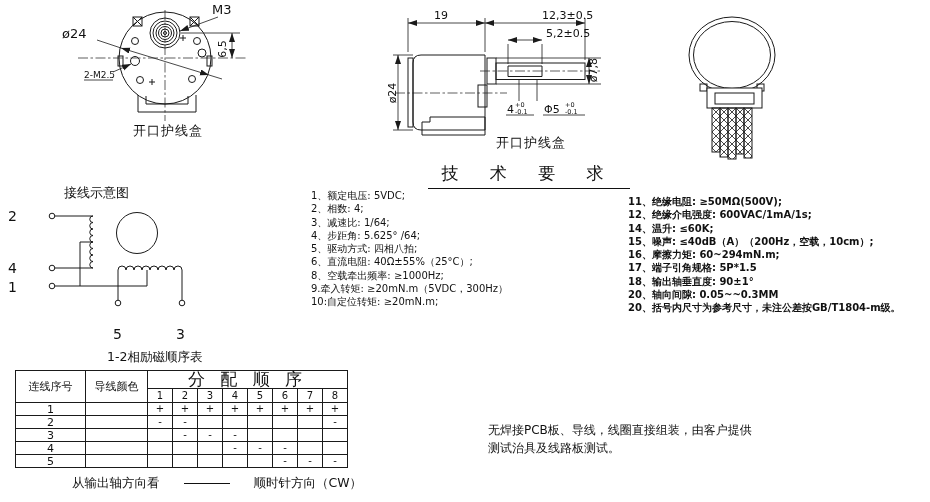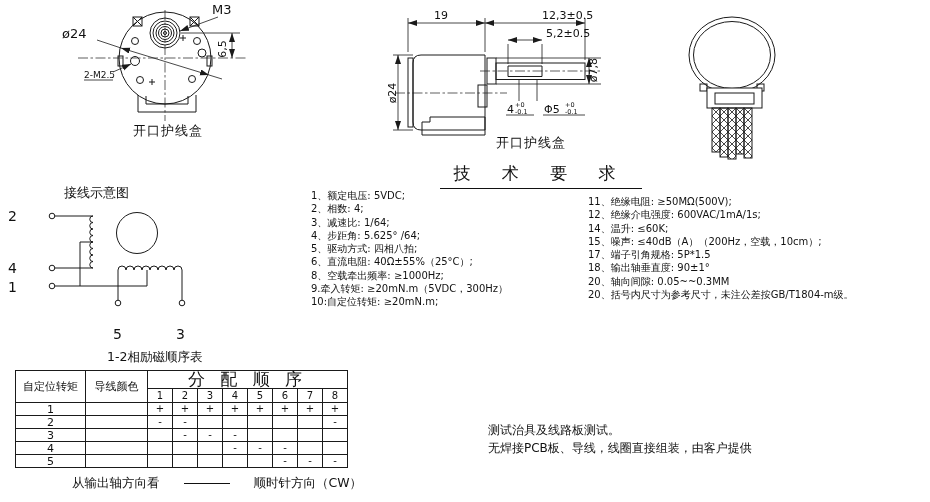--- a/index.html
+++ b/index.html
@@ -8,25 +8,25 @@
   .abs{position:absolute;}
   svg{display:block;}
   svg .ln{fill:none;stroke:#1a1a1a;stroke-width:1;}
   svg .thin{fill:none;stroke:#1a1a1a;stroke-width:0.8;}
   svg .cl{fill:none;stroke:#1a1a1a;stroke-width:0.7;stroke-dasharray:10 2.5 2.5 2.5;}
   svg text{fill:#111;font-family:"DejaVu Sans",sans-serif;}
   svg .dimtxt{font-size:11px;}
   svg .bigtxt{font-size:13px;}
   svg .cap{font-size:13px;letter-spacing:1px;}
   svg .toltxt{font-size:6.5px;}
-  .tech-title{position:absolute;left:440px;top:162px;width:202px;text-align:center;
+  .tech-title{position:absolute;left:428px;top:162px;width:202px;text-align:center;
       font-size:17px;letter-spacing:13px;border-bottom:1.5px solid #111;padding-bottom:3px;white-space:nowrap;}
   .speccol{position:absolute;font-size:10px;line-height:13.3px;white-space:nowrap;}
   .speccol.left{left:297px;top:189px;margin-left:14px;}
-  .speccol.right{left:588px;top:195px;}
+  .speccol.right{left:628px;top:195px;font-weight:bold;}
   table.exc{position:absolute;left:15px;top:370px;border-collapse:collapse;table-layout:fixed;}
   table.exc th,table.exc td{border:1px solid #1a1a1a;text-align:center;padding:0;
       font-weight:normal;font-size:10px;line-height:1;}
   table.exc thead tr{height:14px;}
   table.exc tbody tr{height:13px;}
   table.exc .hz{font-size:11px;}
   table.exc .seqh{letter-spacing:5px;font-size:17px;}
   table.exc td.no{font-size:11px;}
   .tbl-cap{position:absolute;left:72px;top:475px;display:flex;align-items:center;gap:24px;
       font-size:12.5px;white-space:nowrap;justify-content:space-between;}
@@ -207,20 +207,21 @@
     <div>8、空载牵出频率: ≥1000Hz;</div>
     <div>9.牵入转矩: ≥20mN.m（5VDC，300Hz）</div>
     <div>10:自定位转矩: ≥20mN.m;</div>
   </div>
 
   <div class="speccol right">
     <div>11、绝缘电阻: ≥50MΩ(500V);</div>
     <div>12、绝缘介电强度: 600VAC/1mA/1s;</div>
     <div>14、温升: ≤60K;</div>
     <div>15、噪声: ≤40dB（A）（200Hz，空载，10cm）;</div>
+    <div>16、摩擦力矩: 60~294mN.m;</div>
     <div>17、端子引角规格: 5P*1.5</div>
     <div>18、输出轴垂直度: 90±1°</div>
     <div>20、轴向间隙: 0.05~~0.3MM</div>
     <div>20、括号内尺寸为参考尺寸，未注公差按GB/T1804-m级。</div>
   </div>
 
   <table class="exc">
     <colgroup>
       <col style="width:70px">
         <col style="width:62px">
@@ -228,21 +229,21 @@
         <col style="width:25px">
         <col style="width:25px">
         <col style="width:25px">
       <col style="width:25px">
         <col style="width:25px">
         <col style="width:25px">
         <col style="width:25px">
     </colgroup>
     <thead>
       <tr>
-        <th rowspan="2" class="hz">自定位转矩</th>
+        <th rowspan="2" class="hz">连线序号</th>
         <th rowspan="2" class="hz">导线颜色</th>
         <th colspan="8" class="seqh">分 配 顺 序</th>
       </tr>
       <tr>
         <th>1</th>
         <th>2</th>
         <th>3</th>
         <th>4</th>
         <th>5</th>
         <th>6</th>
@@ -314,17 +315,17 @@
     </tbody>
   </table>
 
   <div class="tbl-cap">
     <span>从输出轴方向看</span>
     <span class="dash"></span>
     <span>顺时针方向（CW）</span>
   </div>
 
   <div class="note">
+    <div>无焊接PCB板、导线，线圈直接组装，由客户提供</div>
     <div>测试治具及线路板测试。</div>
-    <div>无焊接PCB板、导线，线圈直接组装，由客户提供</div>
   </div>
 
 </div>
 
 </body></html>

